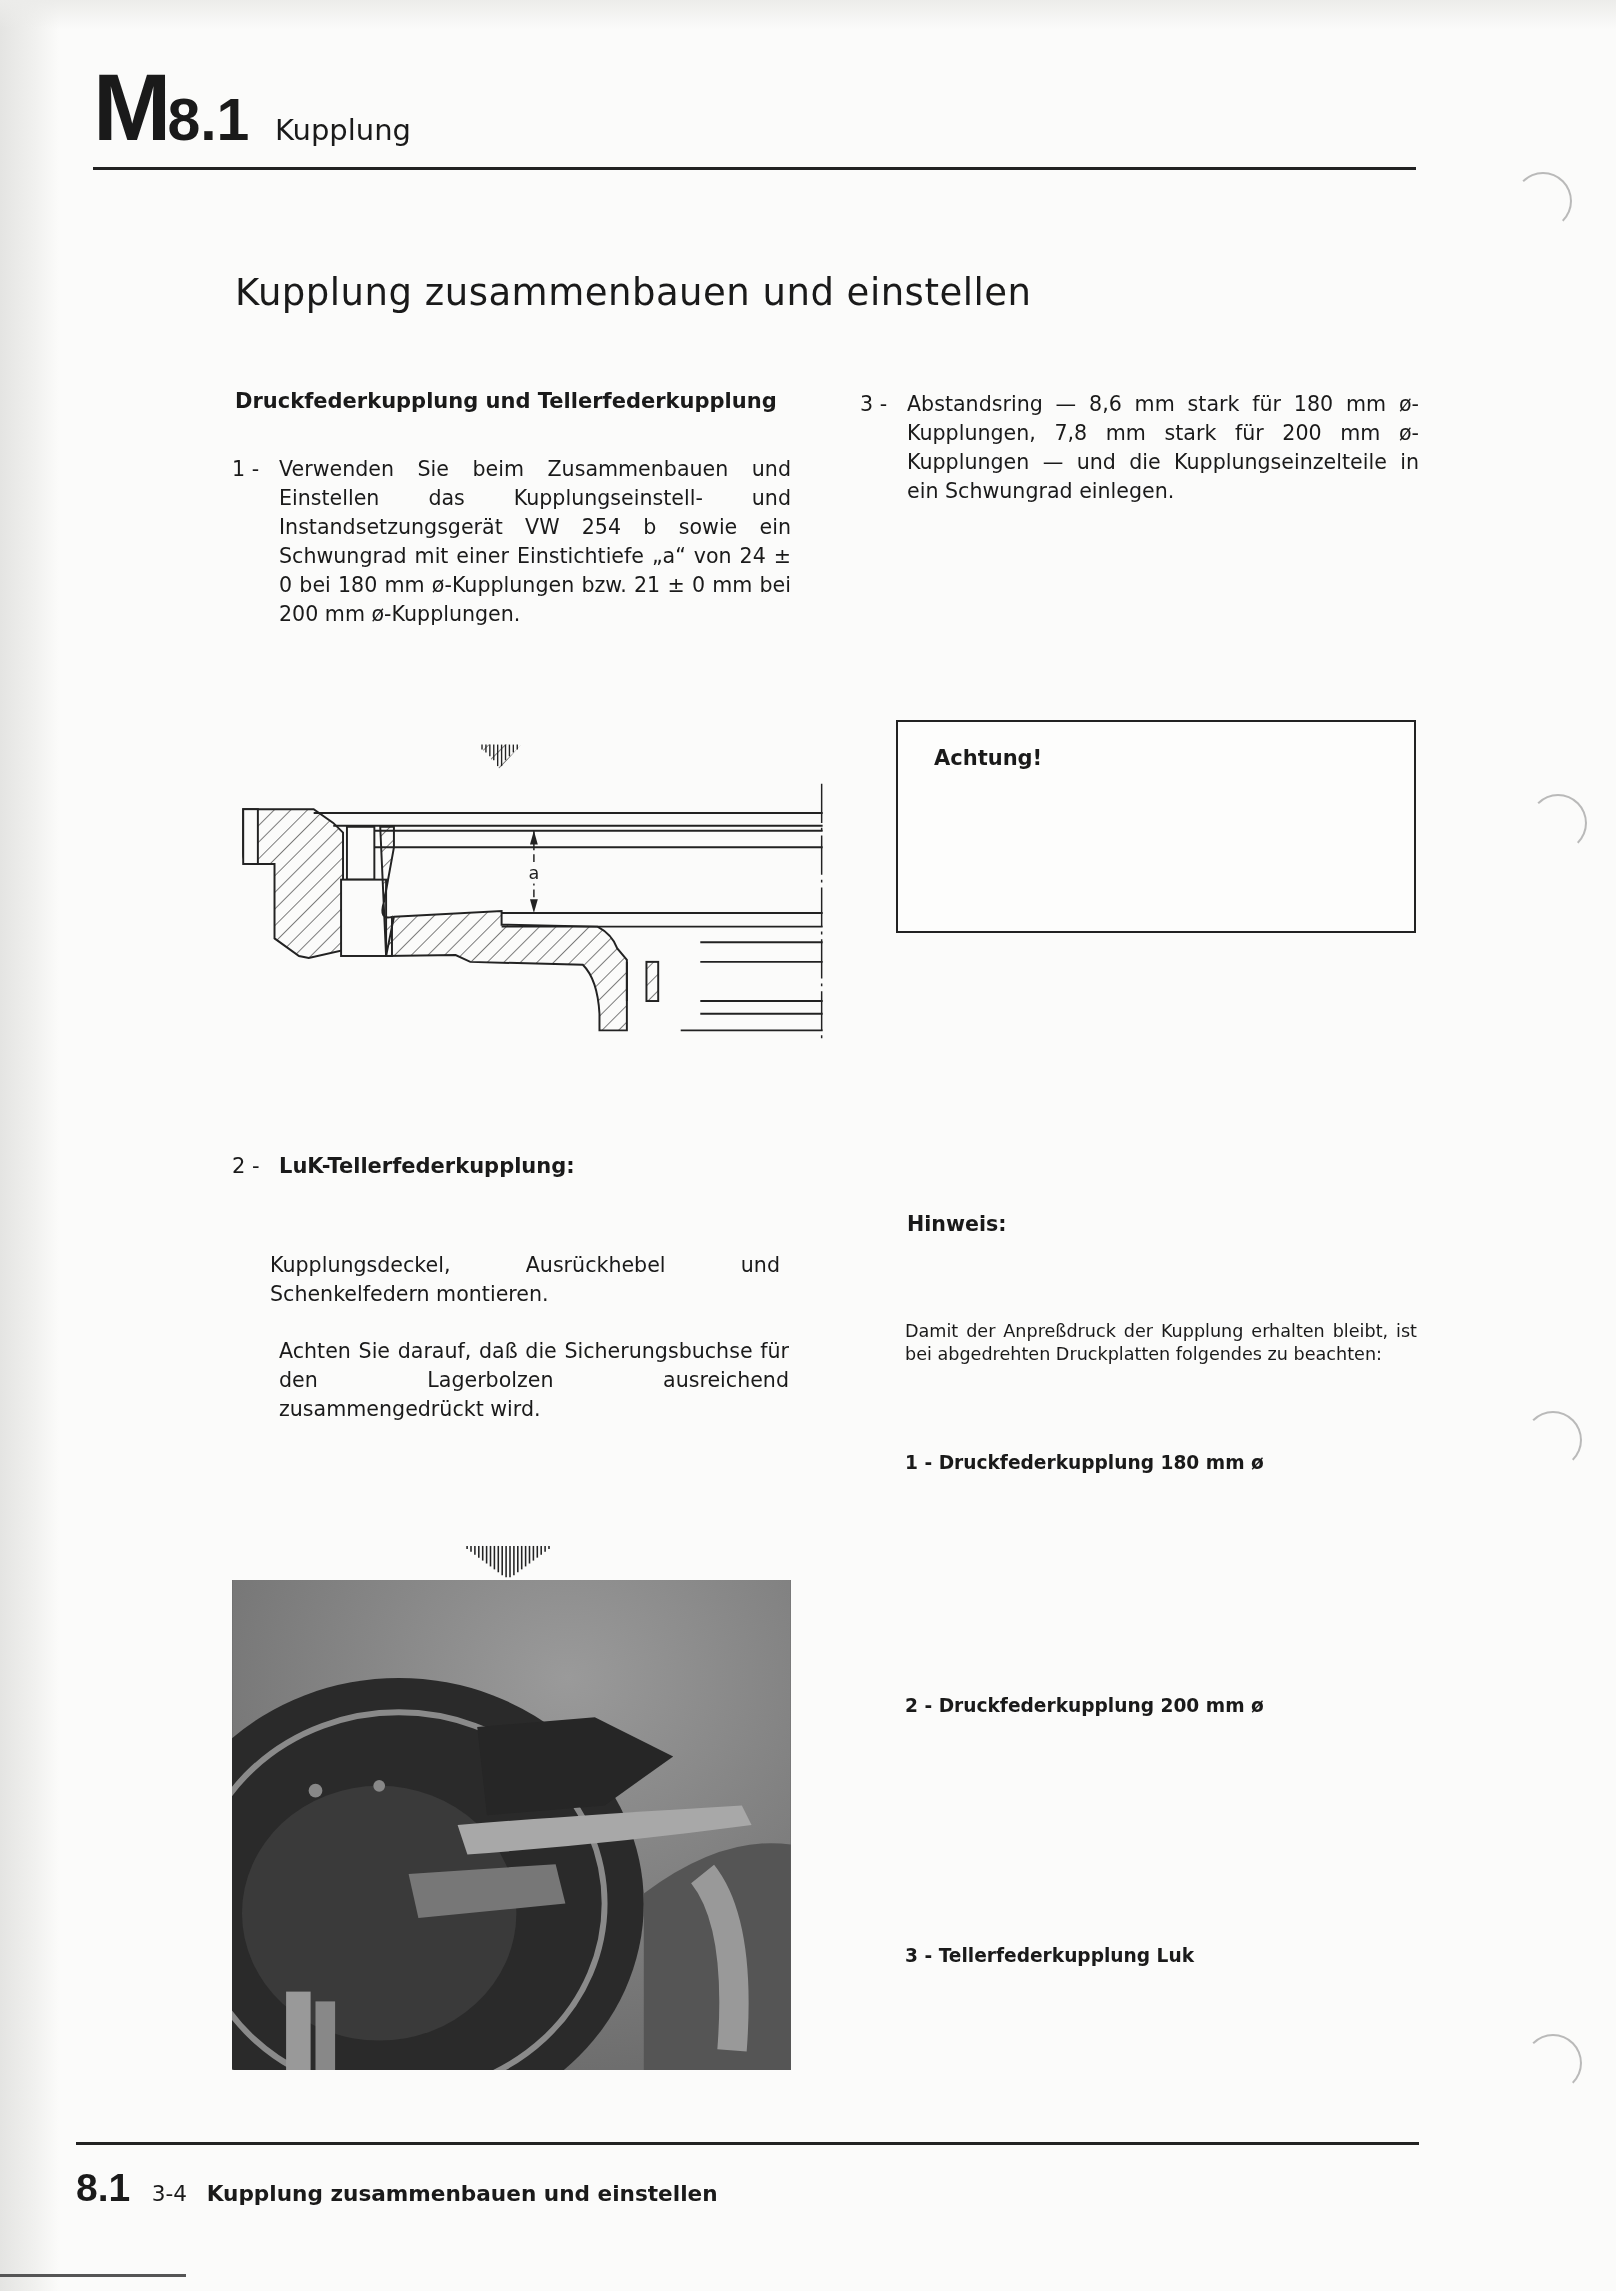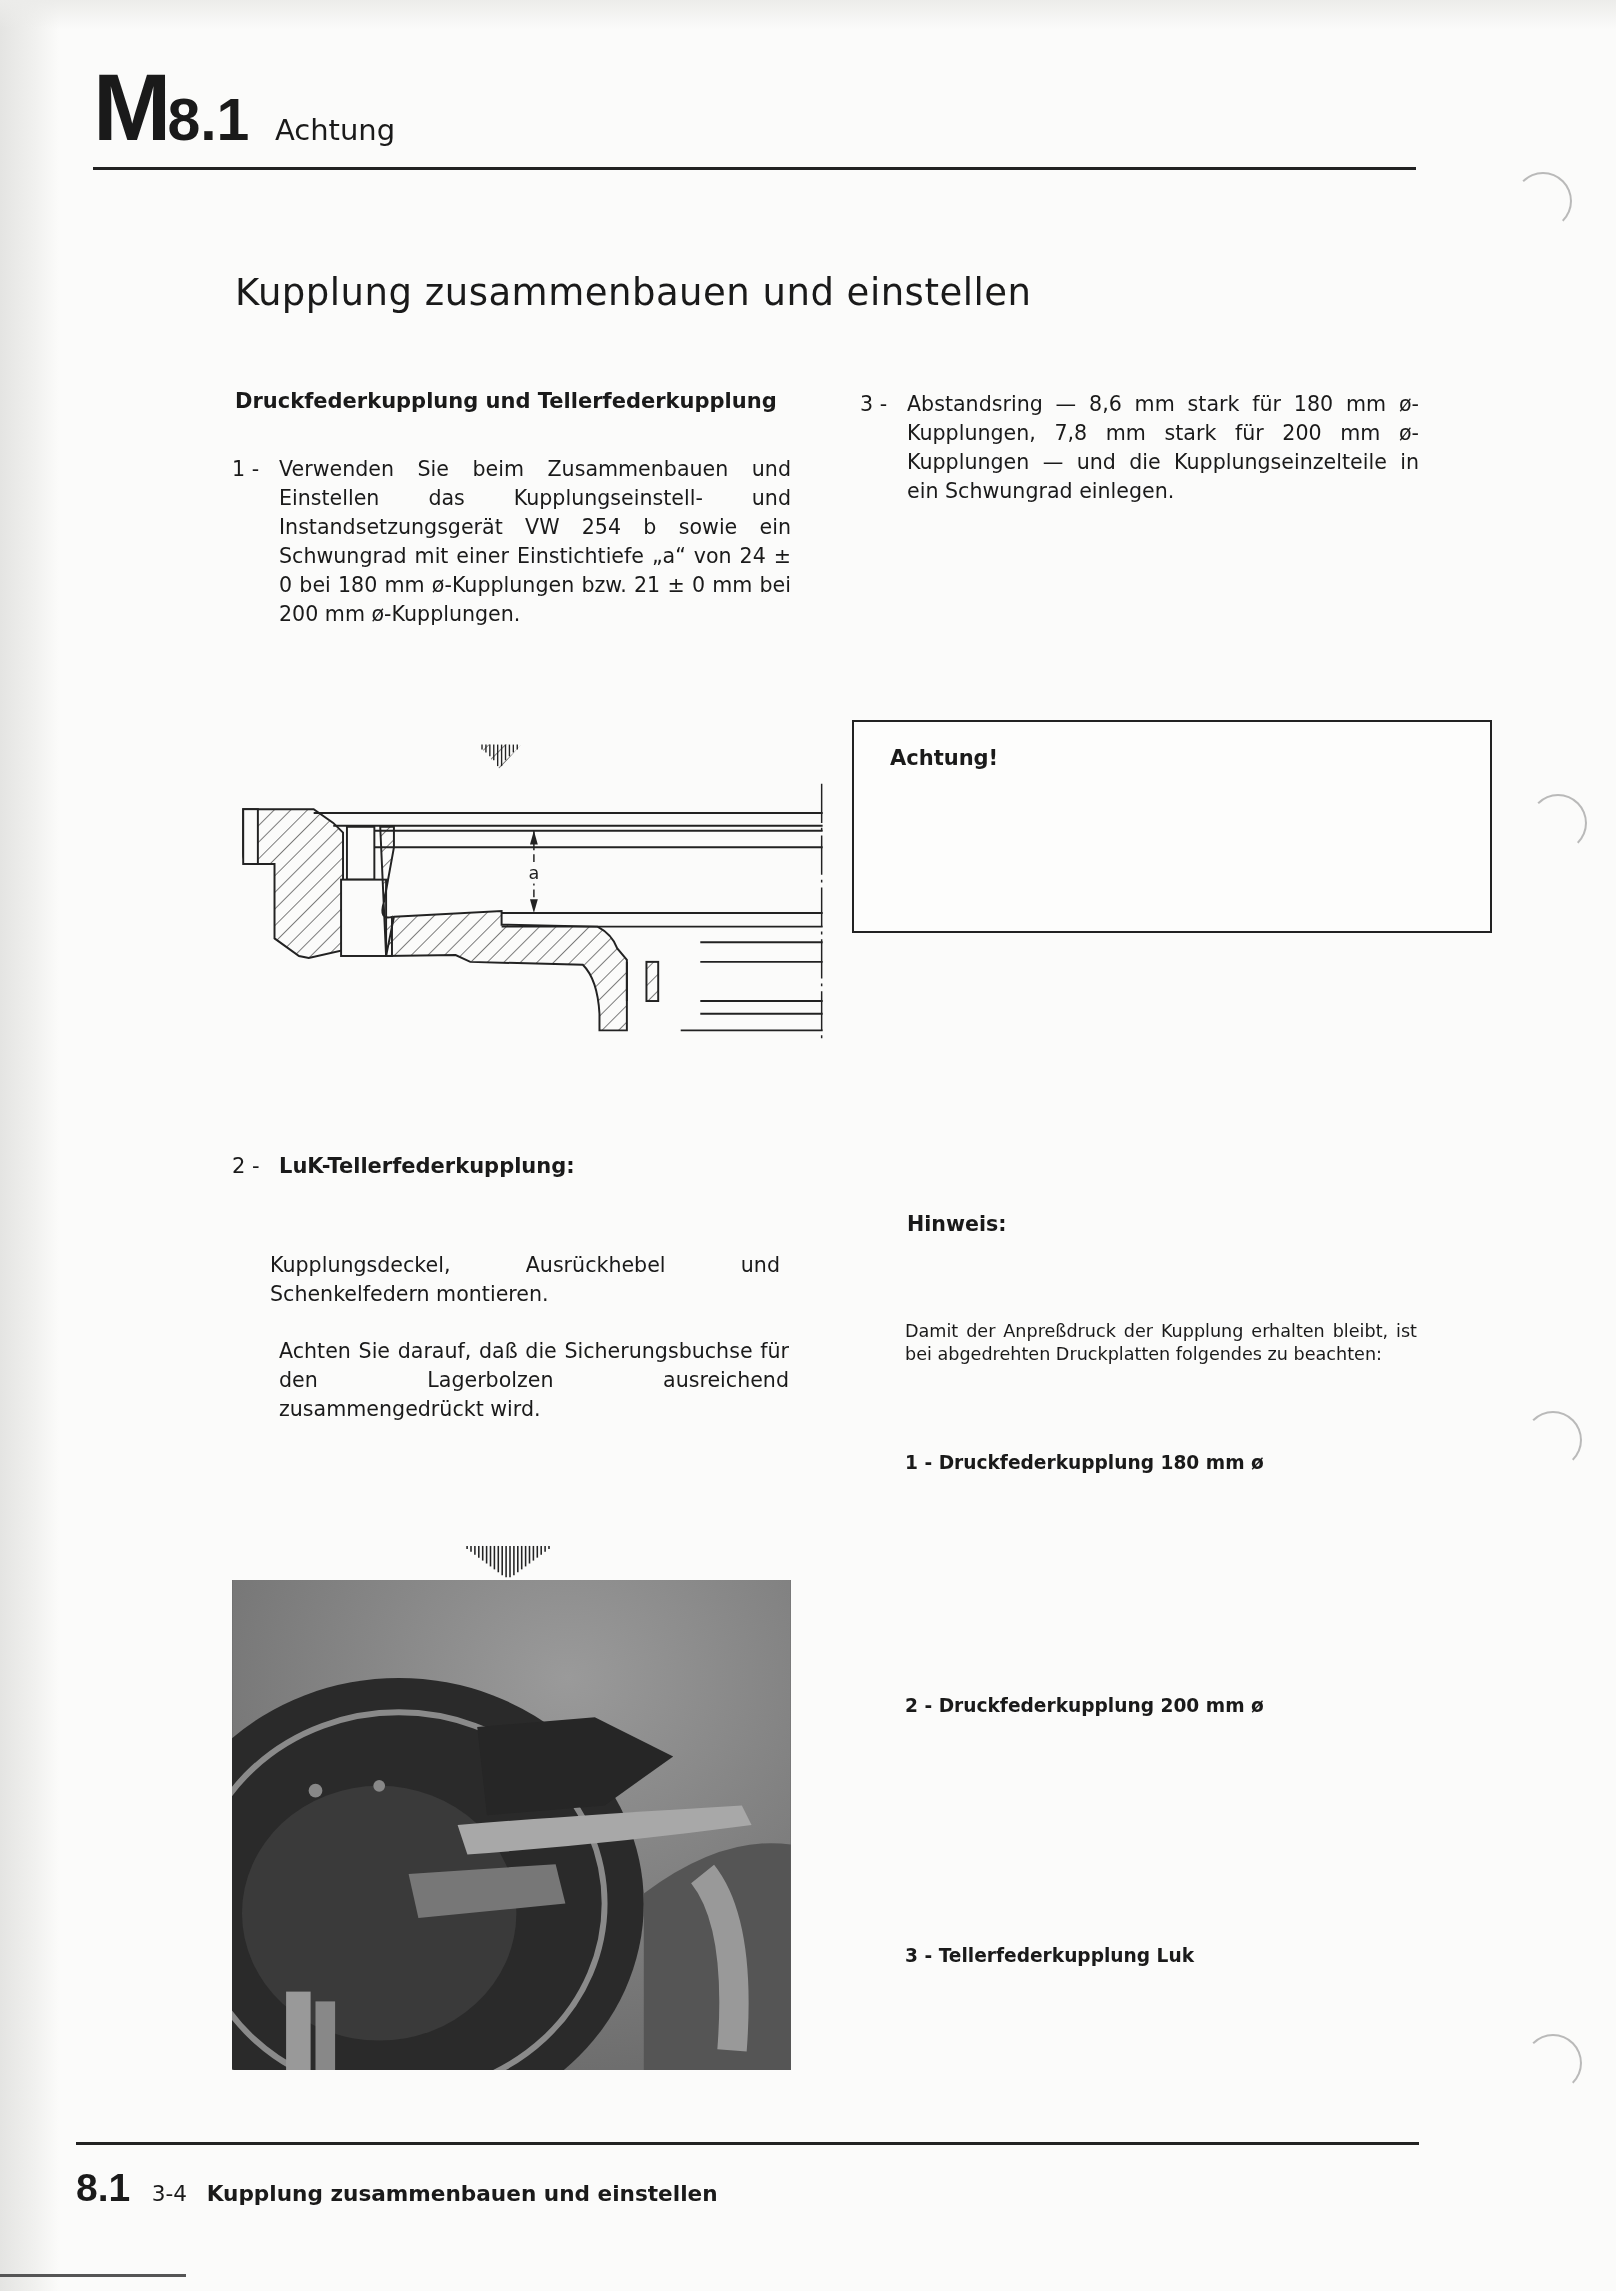--- a/index.html
+++ b/index.html
@@ -38,21 +38,21 @@
 <div class="scan-top"></div>
 
 <div class="hole" style="left:1514px; top:172px; width:54px; height:54px;"></div>
 <div class="hole" style="left:1529px; top:794px; width:54px; height:54px;"></div>
 <div class="hole" style="left:1524px; top:1411px; width:54px; height:54px;"></div>
 <div class="hole" style="left:1524px; top:2034px; width:54px; height:54px;"></div>
 
 <div class="abs" style="left:93px; top:61px; display:flex; align-items:baseline;">
   <span class="chapter-M">M</span>
   <span class="chapter-num">8.1</span>
-  <span class="chapter-name" style="margin-left:25.5px;">Achtung</span>
+  <span class="chapter-name" style="margin-left:25.5px;">Kupplung</span>
 </div>
 <div class="abs rule" style="left:93px; top:167px; width:1323px;"></div>
 
 <div class="abs page-title" style="left:235px; top:271px;">Kupplung zusammenbauen und einstellen</div>
 
 <div class="abs sub" style="left:235px; top:389px;">Druckfederkupplung und Tellerfederkupplung</div>
 
 <div class="abs item para" style="left:232px; top:455px; width:559px;">
   <span class="num">1 -</span>
   <span>Verwenden Sie beim Zusammenbauen und Einstellen das Kupplungseinstell- und Instandsetzungsgerät VW 254 b sowie ein Schwungrad mit einer Einstichtiefe „a“ von 24 ± 0 bei 180 mm ø-Kupplungen bzw. 21 ± 0 mm bei 200 mm ø-Kupplungen.</span>
@@ -119,21 +119,21 @@
     <g>
       <line x1="315" y1="108" x2="315" y2="192" stroke="#222" stroke-width="1.5" stroke-dasharray="8,4"></line>
       <polygon points="311,122 319,122 315,108" fill="#222"></polygon>
       <polygon points="311,178 319,178 315,192" fill="#222"></polygon>
       <rect x="306" y="140" width="18" height="22" fill="#fbfbfa"></rect>
       <text x="315" y="157" text-anchor="middle" font-family="DejaVu Sans, sans-serif" font-size="18" fill="#222">a</text>
     </g>
   </svg>
 </div>
 
-<div class="abs box" style="left:852px; top:720px; width:640px; height:213px; padding:23.5px 33px 0 36px;">
+<div class="abs box" style="left:896px; top:720px; width:520px; height:213px; padding:23.5px 33px 0 36px;">
   <div class="sub" style="margin-bottom:11.8px;">Achtung!</div>
 </div>
 
 <div class="abs item" style="left:232px; top:1154px;">
   <span class="num sub" style="font-weight:400;">2 -</span>
   <span class="sub">LuK-Tellerfederkupplung:</span>
 </div>
 <div class="abs para" style="left:270px; top:1251px; width:510px;">Kupplungsdeckel, Ausrückhebel und Schenkelfedern montieren.</div>
 <div class="abs para" style="left:279px; top:1337px; width:510px;">Achten Sie darauf, daß die Sicherungsbuchse für den Lagerbolzen ausreichend zusammengedrückt wird.</div>
 

